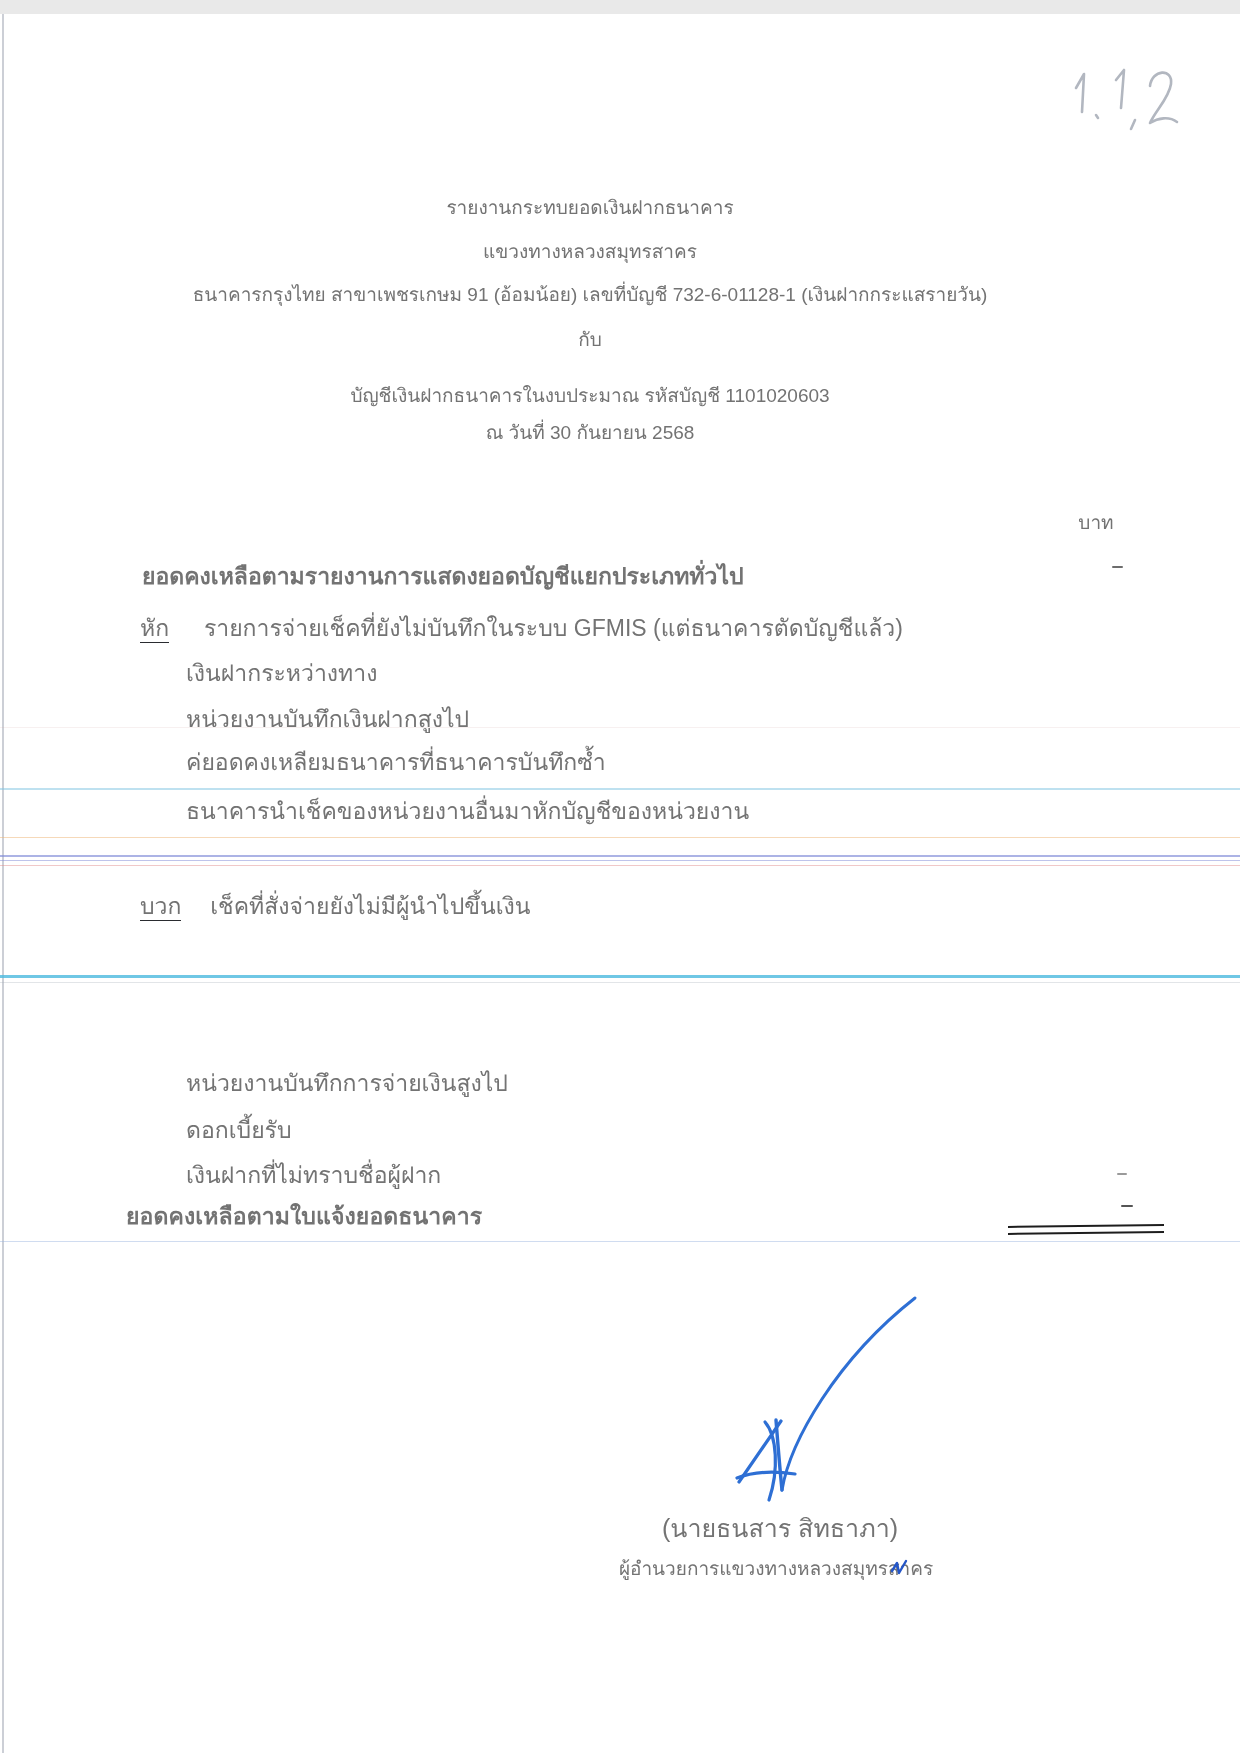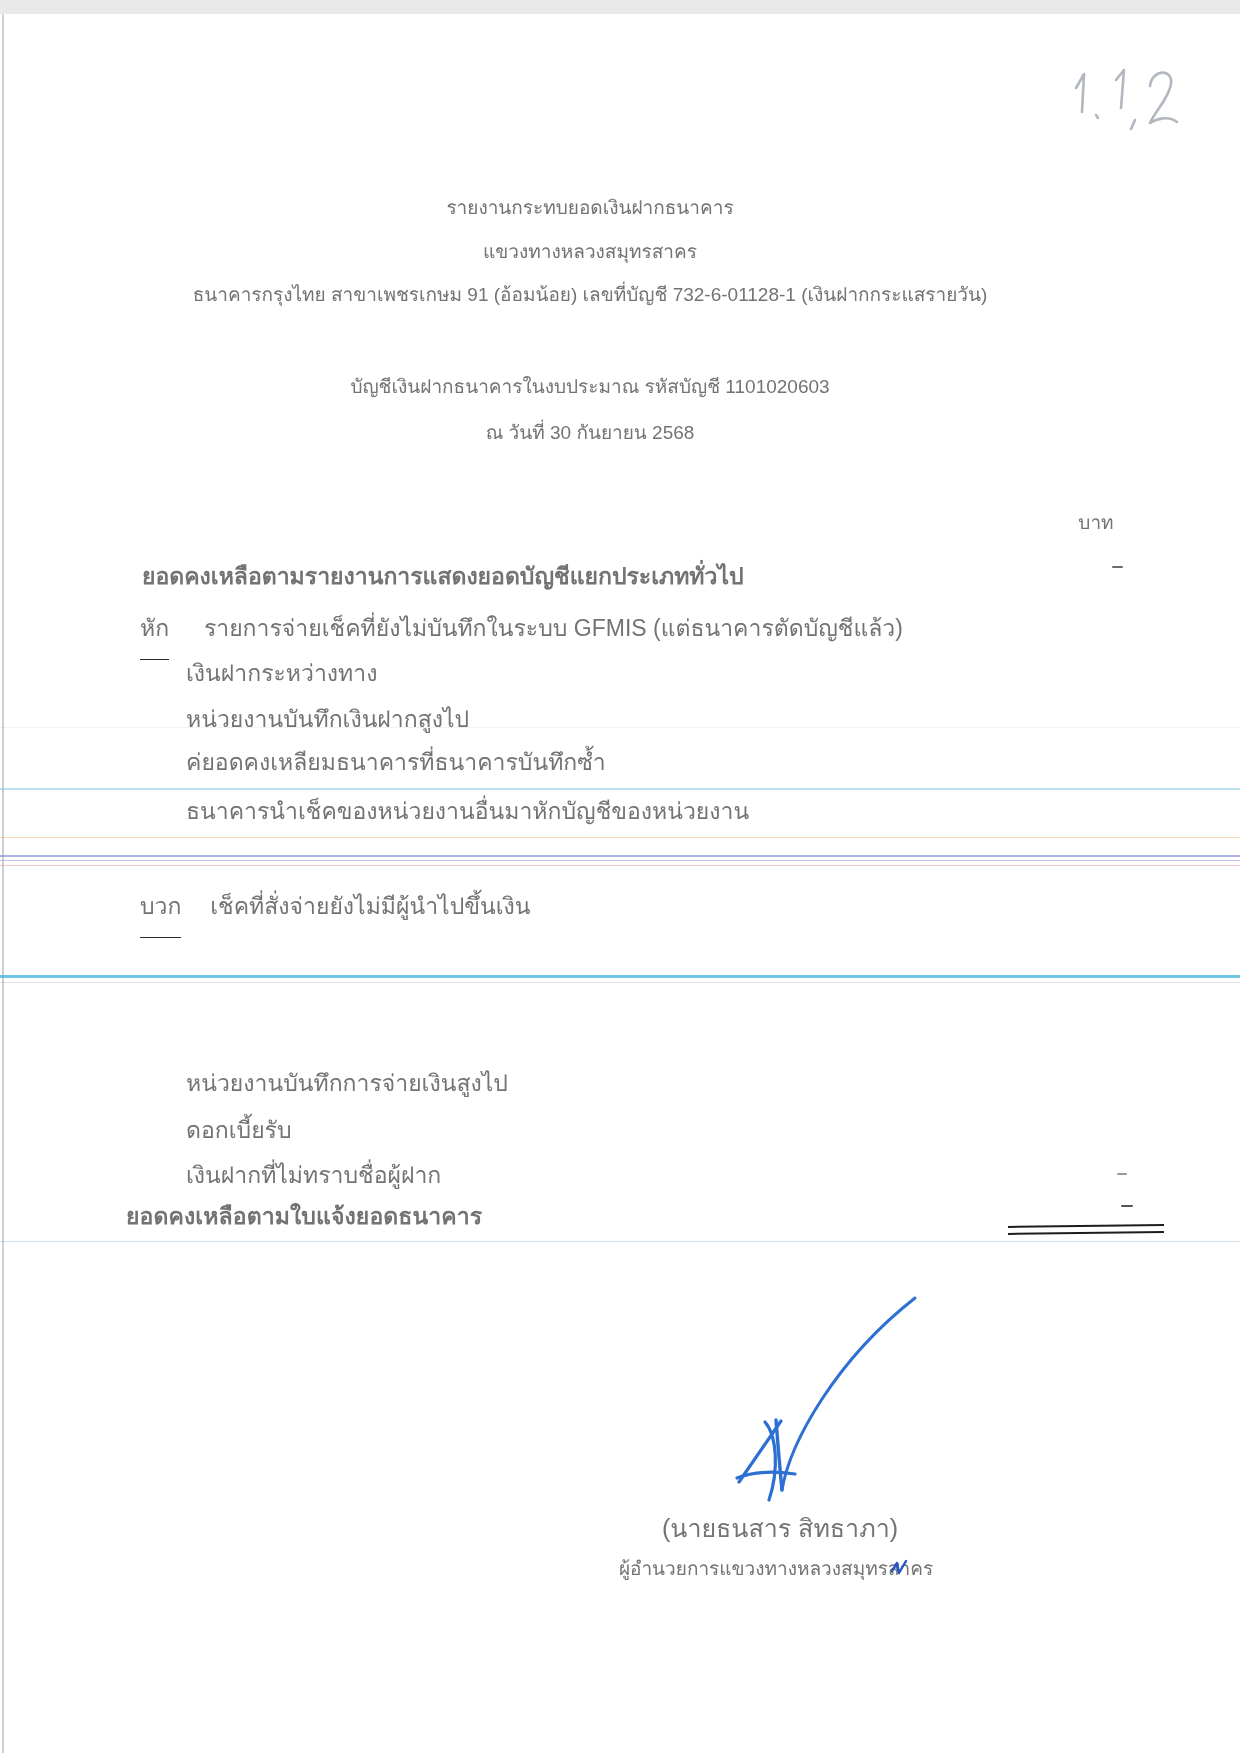--- a/index.html
+++ b/index.html
@@ -12,21 +12,21 @@
     font-family:"Liberation Sans","DejaVu Sans",sans-serif;
     color:#737373;
   }
   .abs{position:absolute;white-space:nowrap;}
   .hline{position:absolute;left:0;width:100%;pointer-events:none;}
   .center-line{
     position:absolute;left:0;width:1180px;text-align:center;
     font-size:19px;white-space:nowrap;
   }
   .row{position:absolute;font-size:23px;}
-  .row .lbl-underline{border-bottom:1.6px solid #2a2c30;padding-bottom:18px;}
+  .row .lbl-underline{border-bottom:1.6px solid #2a2c30;padding-bottom:1px;}
   .semibold{font-weight:600;}
   .bold{font-weight:700;letter-spacing:.1px;}
   .dash{position:absolute;background:#6d6d6d;height:2px;border-radius:1px;}
   .dblline{position:absolute;background:#1d1d1d;height:2.4px;}
   .pencil path, .sig path, .tick path{fill:none;stroke-linecap:round;stroke-linejoin:round;}
 </style>
 </head>
 <body>
 
 <div class="page">
@@ -39,21 +39,22 @@
       <path d="M 38,51 L 40,54"></path>
       <path d="M 58,16 L 66,6 L 63,44"></path>
       <path d="M 77,56 L 73,65"></path>
       <path d="M 92,22 C 94,5 115,4 113,20 C 111,34 98,46 92,59 C 100,54 111,52 119,58"></path>
     </g>
   </svg>
 
   <div class="center-line" style="top:178px;">รายงานกระทบยอดเงินฝากธนาคาร</div>
   <div class="center-line" style="top:222px;">แขวงทางหลวงสมุทรสาคร</div>
   <div class="center-line" style="top:265px;">ธนาคารกรุงไทย สาขาเพชรเกษม 91 (อ้อมน้อย) เลขที่บัญชี 732-6-01128-1 (เงินฝากกระแสรายวัน)</div>
-  <div class="center-line" style="top:357px;">บัญชีเงินฝากธนาคารในงบประมาณ รหัสบัญชี 1101020603</div>
+  <div class="center-line" style="top:310px;">กับ</div>
+  <div class="center-line" style="top:366px;">บัญชีเงินฝากธนาคารในงบประมาณ รหัสบัญชี 1101020603</div>
   <div class="center-line" style="top:403px;">ณ วันที่ 30 กันยายน  2568</div>
 
   <div class="abs" style="left:1074px;top:493px;width:44px;text-align:center;font-size:19px;">บาท</div>
 
   <div class="row semibold" style="left:142px;top:544px;">ยอดคงเหลือตามรายงานการแสดงยอดบัญชีแยกประเภททั่วไป</div>
   <div class="dash" style="left:1112px;top:552px;width:11px;"></div>
 
   <div class="row" style="left:140px;top:596px;">
     <span class="lbl-underline">หัก</span>
     <span style="display:inline-block;width:22px;"></span>

